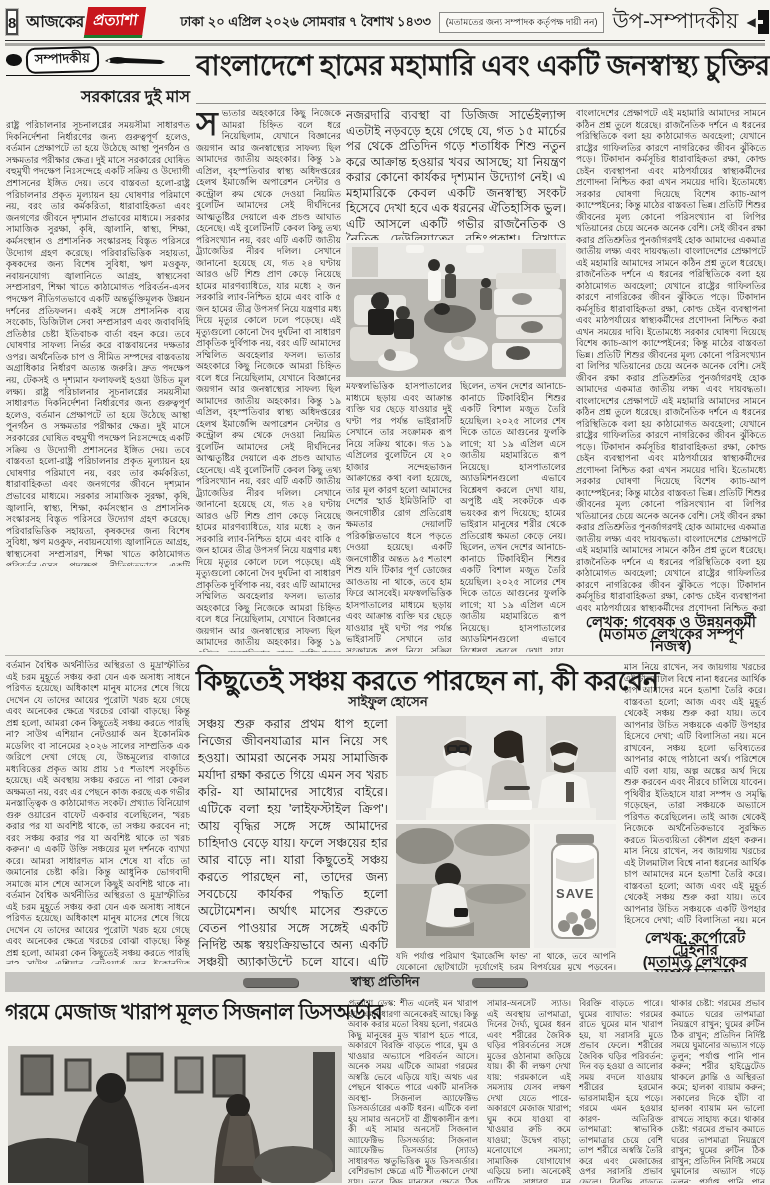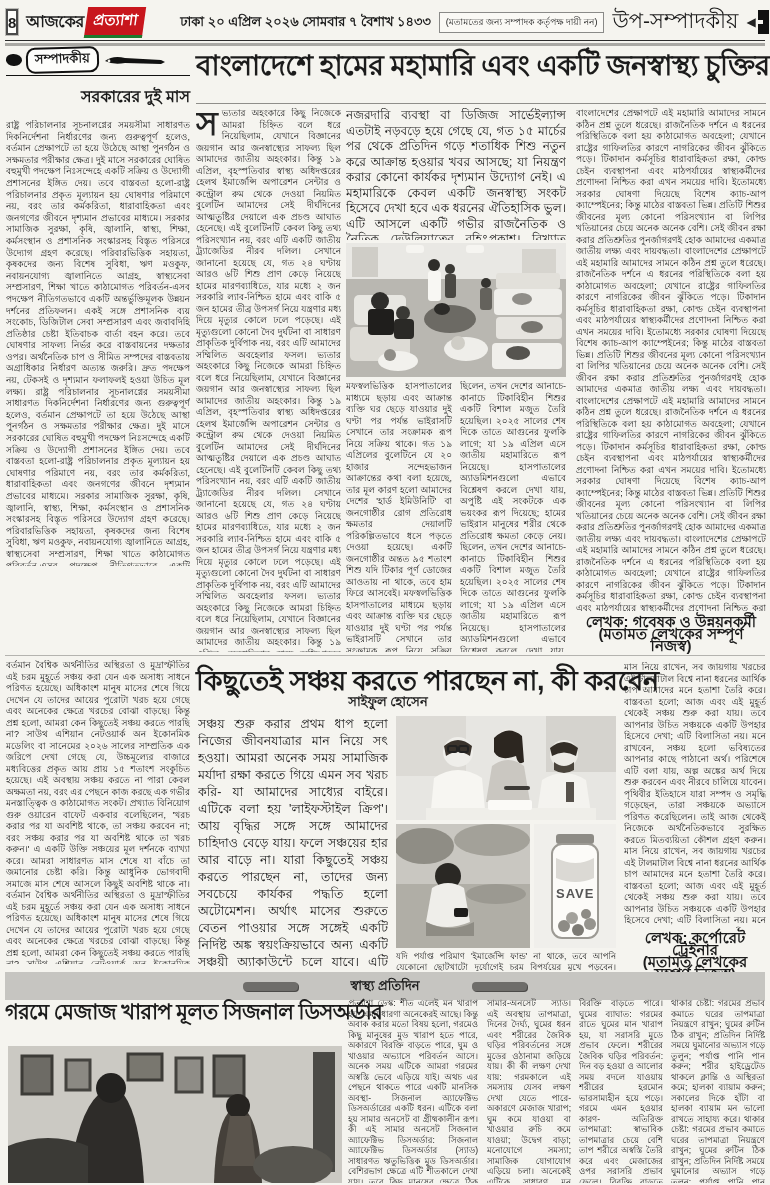--- a/index.html
+++ b/index.html
@@ -46,21 +46,21 @@
   .photo{position:absolute;background:#eab308;overflow:hidden;}
   .photo svg{display:block;}
   .credit{font-weight:bold;font-size:15px;line-height:12px;text-align:center;}
   
   .sav{position:absolute;left:196px;top:658px;width:570px;height:310px;}
   .shead{position:absolute;left:0;top:2px;width:384px;text-align:center;font-weight:bold;font-size:27px;letter-spacing:-.4px;white-space:nowrap;}
   .sby{position:absolute;left:0;top:34px;width:384px;text-align:center;font-weight:bold;font-size:13px;}
   .lead{position:absolute;left:2px;top:58px;width:190px;height:250px;overflow:hidden;text-align:justify;font-size:12.5px;line-height:17px;color:#171717;}
   .savejar{position:absolute;font-weight:bold;color:#555;letter-spacing:1px;}
   
-  .band{position:absolute;left:5px;top:972px;width:760px;height:28px;background:#c6c5c1;display:flex;align-items:center;justify-content:center;gap:52px;}
+  .band{position:absolute;left:5px;top:972px;width:760px;height:20px;background:#c6c5c1;display:flex;align-items:center;justify-content:center;gap:52px;}
   .band .dash{width:55px;height:9px;background:#6e6d6a;border-radius:4px;box-shadow:1px 1px 0 #4c4b49;}
   .band .btitle{font-weight:bold;font-size:13px;color:#1b1b1b;}
   .hhead{position:absolute;left:5px;top:996px;width:336px;text-align:center;font-weight:bold;font-size:21px;letter-spacing:-.6px;white-space:nowrap;}
   .smalltxt{font-size:8.5px;line-height:10.5px;}
 </style>
 </head>
 <body>
 
 <div id="paper">
 

